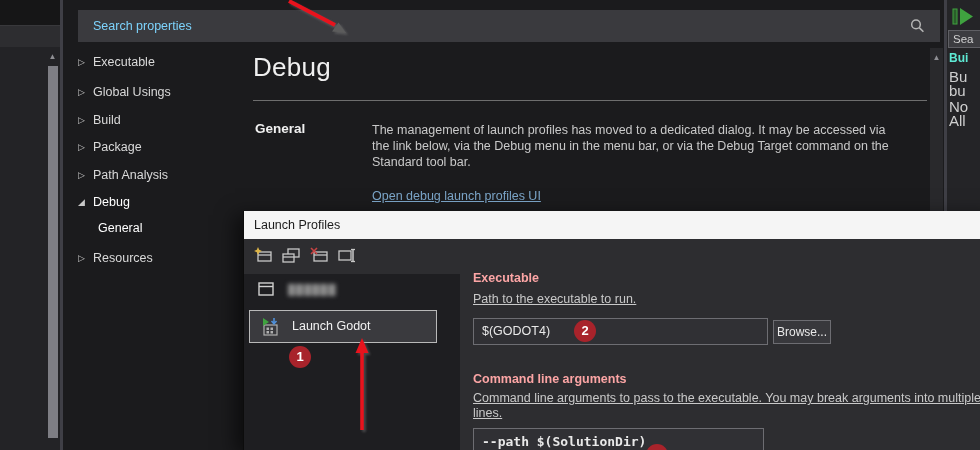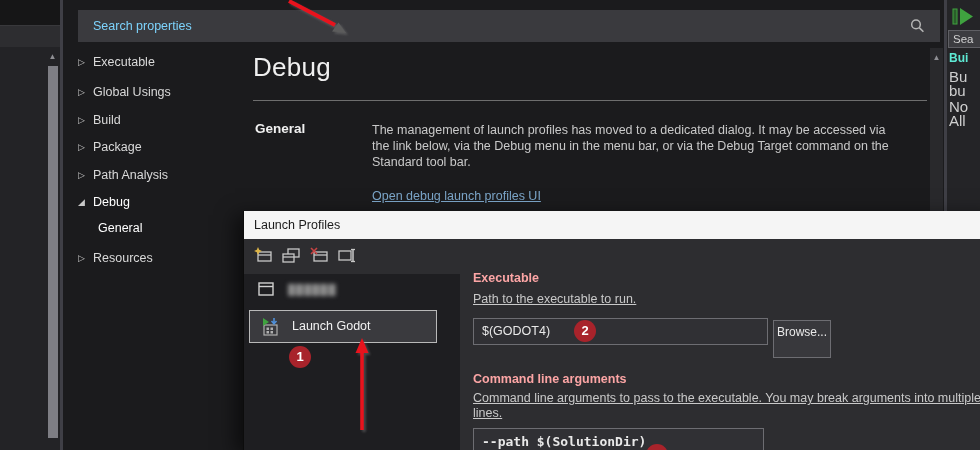--- a/index.html
+++ b/index.html
@@ -55,21 +55,21 @@
   .prof-row1  { position:absolute; left:14px; top:8px; height:16px; }
   .prof-name-redacted { position:absolute; left:44px; top:10px; font-size:10px; letter-spacing:1px; color:#8f8f8f;
                 filter:blur(2px); }
   .prof-sel   { position:absolute; left:5px; top:36px; width:188px; height:33px; background:#3a3a3e; border:1px solid #b9b9b9; cursor:pointer; }
   .prof-sel-label { position:absolute; left:42px; top:0; line-height:31px; font-size:12.5px; color:#f2f2f2; }
 
   .dlg-h      { position:absolute; font-size:12.5px; font-weight:bold; color:#fca5a5; }
   .dlg-help   { position:absolute; font-size:12.5px; color:#c9c9c9; white-space:nowrap;text-decoration:underline; }
   .dlg-input  { position:absolute; background:#303034; border:1px solid #6d6d72; color:#e9e9e9; cursor:text; }
   .exec-input { left:229px; top:107px; width:295px; height:27px; font-size:12.5px; line-height:25px; padding-left:8px; }
-  .browse-btn { position:absolute; left:529px; top:109px; width:58px; height:38px; background:#38383c; border:1px solid #6d6d72;
+  .browse-btn { position:absolute; left:529px; top:109px; width:58px; height:24px; background:#38383c; border:1px solid #6d6d72;
                 color:#e9e9e9; font-size:12px; text-align:center; line-height:22px; cursor:pointer; }
   .cmd-input  { left:229px; top:217px; width:291px; height:40px; font-family:"DejaVu Sans Mono", monospace;
                 font-weight:bold; font-size:13px; padding:5px 0 0 8px; }
 
   
   .badge { position:absolute; width:22px; height:22px; border-radius:50%; background:#a8232b;
            color:#fff; font-size:13px; font-weight:bold; text-align:center; line-height:22px; z-index:30; }
   .arrow-svg { position:absolute; z-index:29; filter:drop-shadow(2.5px 2.5px 1px rgba(125,125,125,.45)); }
 </style>
 </head>

